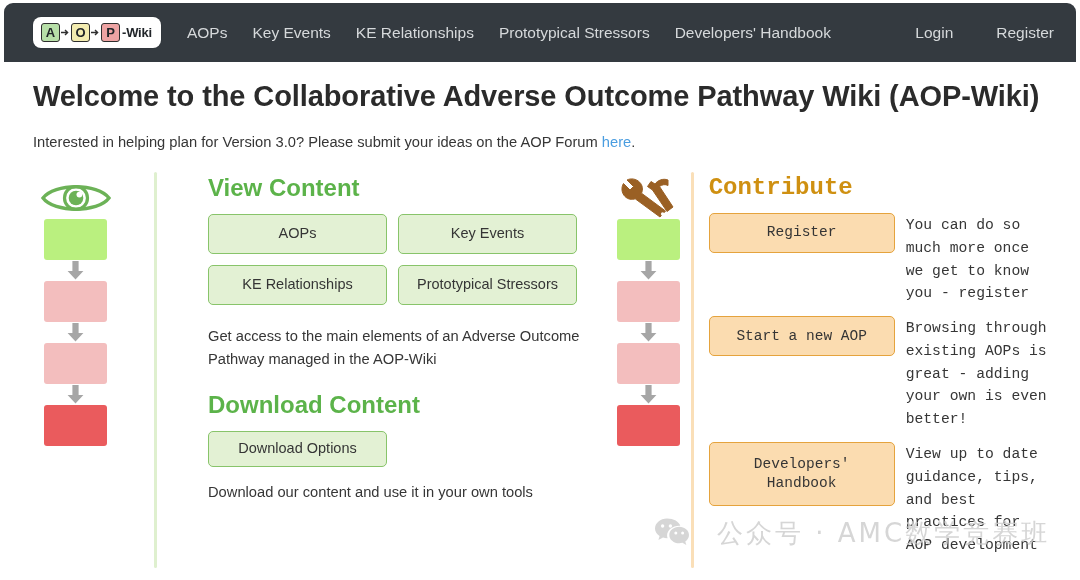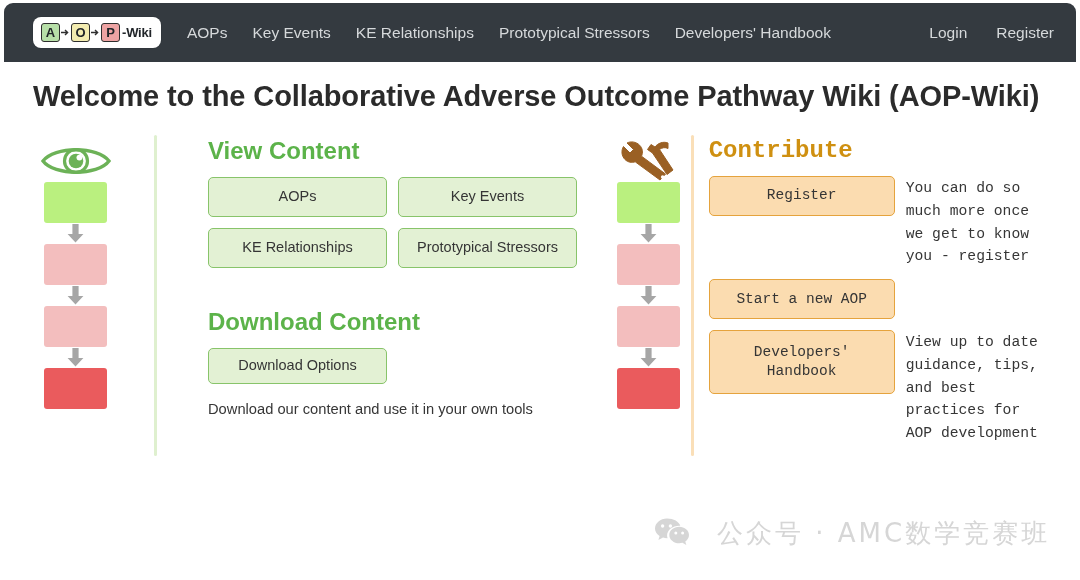--- a/index.html
+++ b/index.html
@@ -83,21 +83,21 @@
   }
   .nav-link {
     color: #d6d9db;
     font-size: 15.5px;
     white-space: nowrap;
     cursor: pointer;
   }
   .nav-right {
     margin-left: auto;
     display: flex;
-    gap: 29px;
+    gap: 43px;
   }
 
   
   .main {
     position: absolute;
     left: 0;
     top: 62px;
     width: 1080px;
     height: 518px;
     padding: 0 33px;
@@ -305,20 +305,23 @@
       <span class="nav-link">Login</span>
       <span class="nav-link">Register</span>
     </div>
   </div>
 
   <div class="main">
 
     <h1 class="page-title">Welcome to the Collaborative Adverse Outcome Pathway Wiki (AOP-Wiki)</h1>
 
 
+    <p class="intro-line second">
+      <span>Interested in helping plan for Version 3.0? Please submit your ideas on the AOP Forum </span><a class="link">here</a><span>.</span>
+    </p>
 
     <div class="columns">
 
       <div class="col col-left">
 
         <div class="flowgutter">
           <div class="topicon">
             <svg width="72" height="38" viewBox="0 0 72 38">
               <path d="M3 19 C14 4, 58 4, 69 19 C58 34, 14 34, 3 19 Z" fill="none" stroke="#6cb257" stroke-width="3.4"></path>
               <circle cx="36" cy="19" r="11.5" fill="none" stroke="#6cb257" stroke-width="3.2"></circle>
@@ -355,20 +358,21 @@
           <div class="section-title title-green">View Content</div>
 
           <div class="btn-grid">
             <div class="btn btn-green">AOPs</div>
             <div class="btn btn-green">Key Events</div>
             <div class="btn btn-green btn-kr">KE Relationships</div>
             <div class="btn btn-green">Prototypical Stressors</div>
           </div>
 
           <div class="spacer-20"></div>
+          <div class="body-text">Get access to the main elements of an Adverse Outcome Pathway managed in the AOP-Wiki</div>
 
           <div class="spacer-20"></div>
           <div class="section-title title-green">Download Content</div>
 
           <div class="btn btn-green btn-download">Download Options</div>
 
           <div class="spacer-14"></div>
           <div class="body-text">Download our content and use it in your own tools</div>
         </div>
       </div>
@@ -413,20 +417,21 @@
         <div class="colbody">
           <div class="section-title title-orange">Contribute</div>
 
           <div class="contrib-row">
             <div class="btn btn-orange">Register</div>
             <div class="contrib-desc">You can do so much more once we get to know you - register</div>
           </div>
 
           <div class="contrib-row">
             <div class="btn btn-orange">Start a new AOP</div>
+            <div class="contrib-desc">Browsing through existing AOPs is great - adding your own is even better!</div>
           </div>
 
           <div class="contrib-row tall">
             <div class="btn btn-orange">Developers' Handbook</div>
             <div class="contrib-desc">View up to date guidance, tips, and best practices for AOP development</div>
           </div>
         </div>
       </div>
 
     </div>

